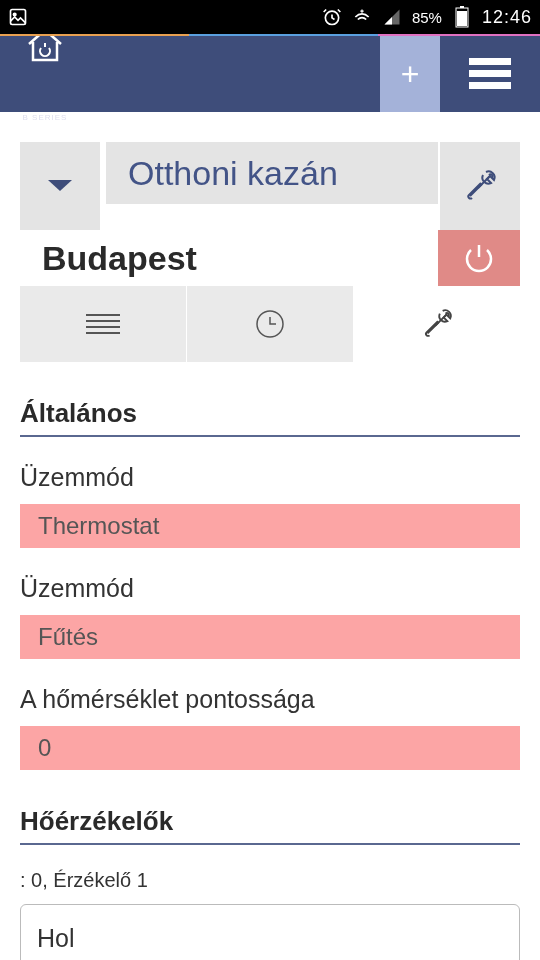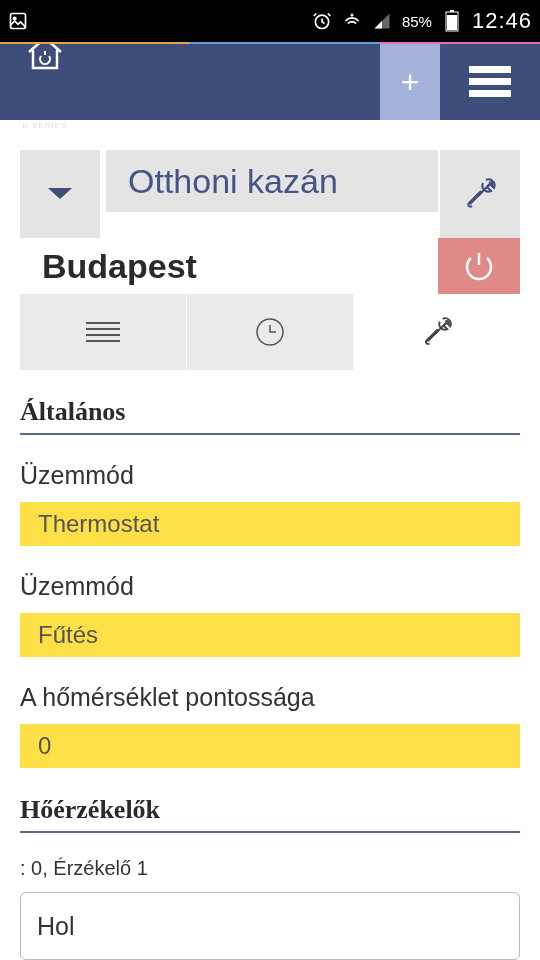--- a/index.html
+++ b/index.html
@@ -1,38 +1,38 @@
 <!DOCTYPE html>
 <html><head>
 <meta charset="utf-8">
 <style>
   * { box-sizing: border-box; margin: 0; padding: 0; }
   html, body { width: 540px; height: 960px; font-family: sans-serif; background: #fff; overflow: hidden; }
   
   .status-bar {
-    height: 44px;
+    height: 36px;
     background: #000;
     color: #fff;
     display: flex;
     align-items: center;
     padding: 0 8px;
     font-size: 18px;
     border-bottom: 2px solid #444;
     position: relative;
   }
   .status-bar::after {
     content: '';
     position: absolute;
     bottom: -2px; left: 0; right: 0;
     height: 2px;
     background: linear-gradient(90deg, #e8a050 0%, #e8a050 35%, #5aa0e0 35%, #5aa0e0 70%, #e070c0 70%);
   }
   .status-left { display: flex; gap: 8px; align-items: center; }
   .status-right { margin-left: auto; display: flex; gap: 10px; align-items: center; }
-  .status-time { font-size: 22px; font-weight: 300; letter-spacing: 1px; }
+  .status-time { font-size: 18px; font-weight: 300; letter-spacing: 1px; }
   .status-batt-pct { font-size: 15px; }
   .status-icon { width: 20px; height: 20px; display: inline-flex; align-items: center; justify-content: center; }
   
   .app-header {
     height: 76px;
     background: #3e4d7a;
     display: flex;
     align-items: center;
   }
   .app-logo { width: 90px; display: flex; flex-direction: column; align-items: center; justify-content: center; color: #fff; gap: 47px; }
@@ -99,34 +99,33 @@
   .tab.active { background: #fff; }
   .tab:last-child { border-right: none; }
   
   .section {
     padding: 0 0 0 0;
   }
   .section-title {
     font-size: 26px;
     font-weight: 700;
     color: #2a2a2a;
-    margin-top: 27px;
+    margin-top: 36px;
     padding-bottom: 6px;
     border-bottom: 2px solid #5a6890;
-    font-family: Liberation Serif, serif;
   }
   .field-label {
     font-size: 25px;
     color: #333;
     margin-top: 26px;
     font-weight: 400;
   }
   .field-value {
     margin-top: 12px;
-    background: #fde047;
+    background: #fca5a5;
     height: 44px;
     display: flex; align-items: center;
     padding-left: 18px;
     font-size: 24px;
     color: #555;
   }
   .field-input {
     margin-top: 12px;
     border: 1px solid #bbb;
     border-radius: 6px;

